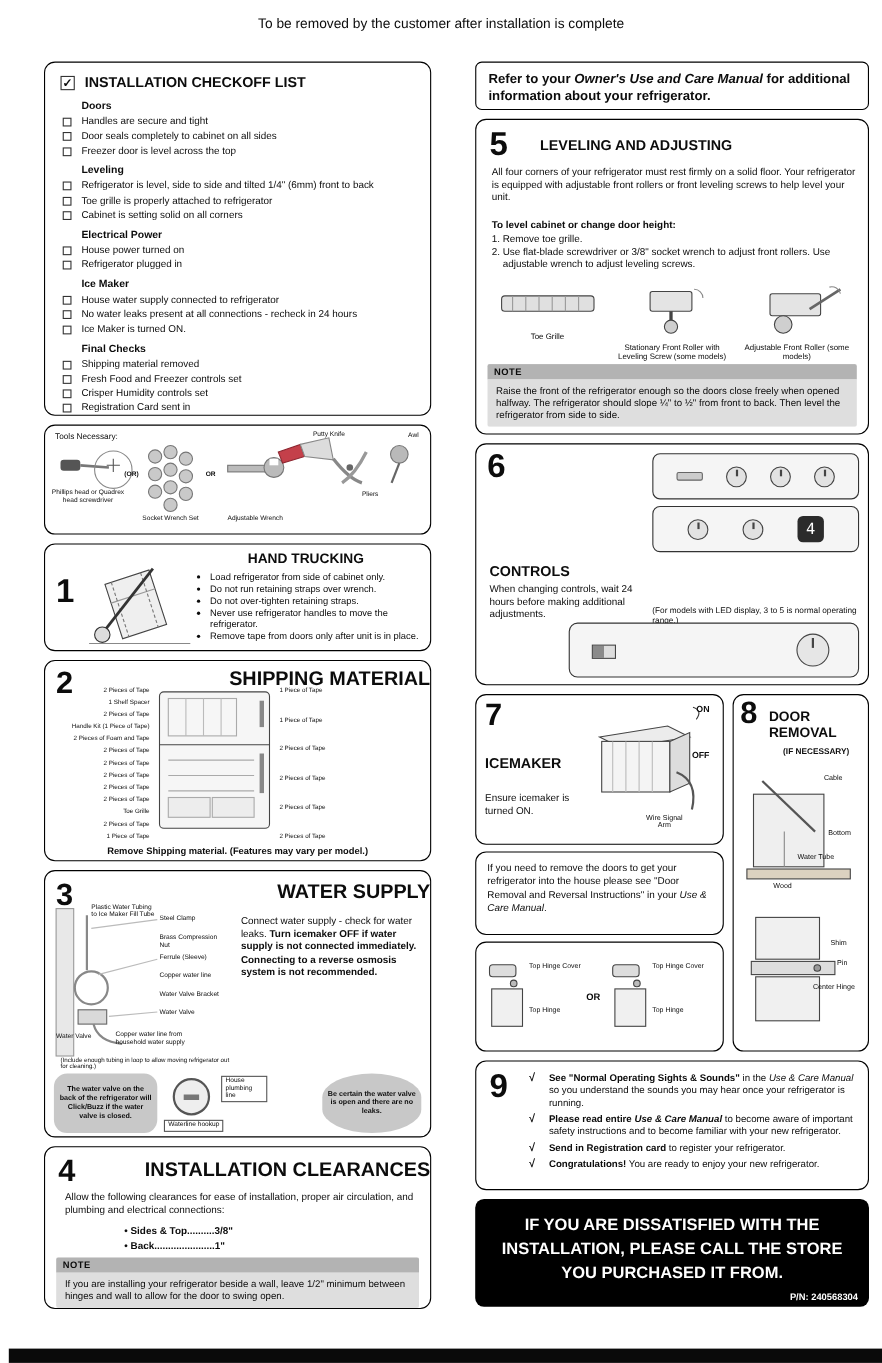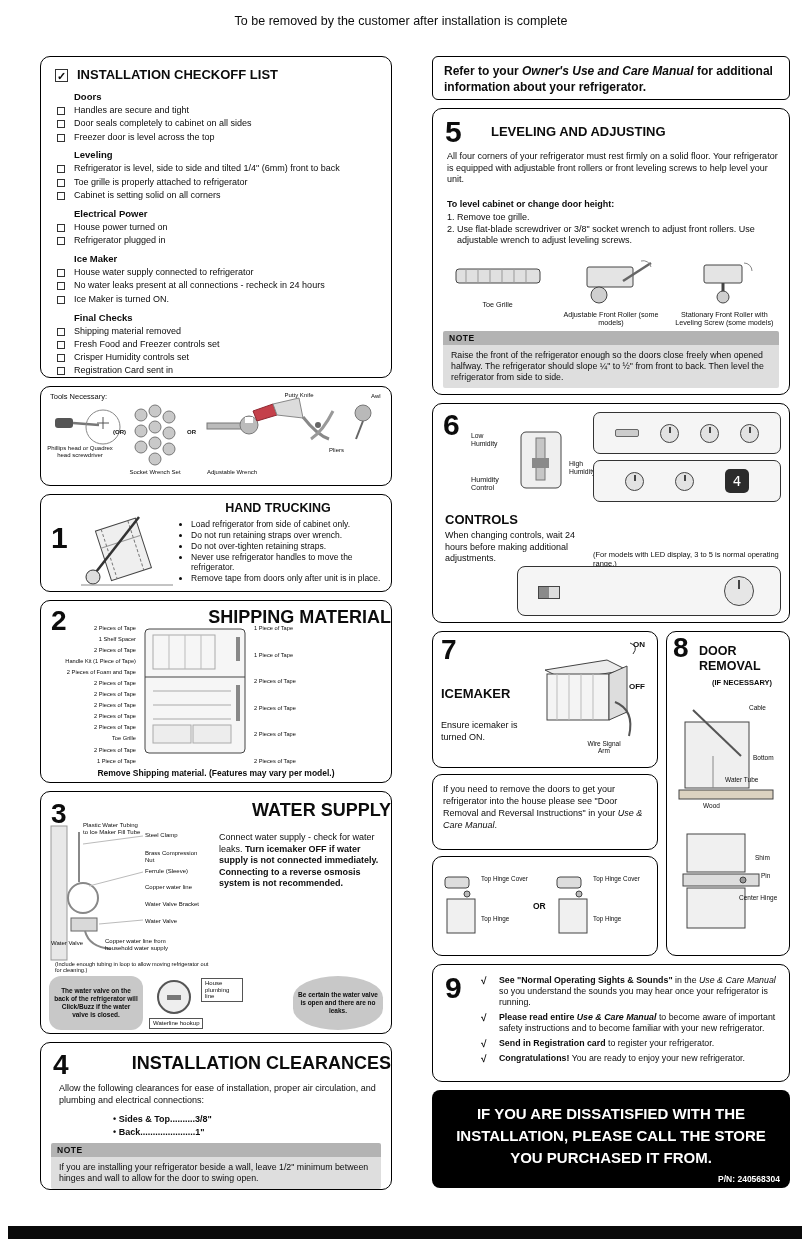--- a/index.html
+++ b/index.html
@@ -348,55 +348,45 @@
             <line x1="26" y1="10" x2="26" y2="24" stroke="#999"></line>
             <line x1="38" y1="10" x2="38" y2="24" stroke="#999"></line>
             <line x1="50" y1="10" x2="50" y2="24" stroke="#999"></line>
             <line x1="62" y1="10" x2="62" y2="24" stroke="#999"></line>
             <line x1="74" y1="10" x2="74" y2="24" stroke="#999"></line>
         </svg>
         <div class="lv-cap">Toe Grille</div>
       </div>
       <div class="lv-cell">
         <svg width="100" height="46">
+          <rect x="30" y="6" width="38" height="18" rx="2" fill="#e4e4e4" stroke="#444"></rect>
+          <line x1="49" y1="24" x2="49" y2="34" stroke="#444" stroke-width="3"></line>
+          <circle cx="49" cy="38" r="6" fill="#cfcfcf" stroke="#444"></circle>
+          <path d="M 70,4 a 8,8 0 0 1 8,8" fill="none" stroke="#888"></path>
+        </svg>
+        <div class="lv-cap">Stationary Front Roller with Leveling Screw (some models)</div>
+      </div>
+      <div class="lv-cell">
+        <svg width="100" height="46">
           <rect x="26" y="8" width="46" height="20" rx="2" fill="#e4e4e4" stroke="#444"></rect>
           <circle cx="38" cy="36" r="8" fill="#cfcfcf" stroke="#444"></circle>
           <line x1="90" y1="4" x2="62" y2="22" stroke="#666" stroke-width="2.5"></line>
           <path d="M 80,2 a 8,8 0 0 1 10,6" fill="none" stroke="#888"></path>
         </svg>
         <div class="lv-cap">Adjustable Front Roller (some models)</div>
       </div>
-      <div class="lv-cell">
-        <svg width="100" height="46">
-          <rect x="30" y="6" width="38" height="18" rx="2" fill="#e4e4e4" stroke="#444"></rect>
-          <line x1="49" y1="24" x2="49" y2="34" stroke="#444" stroke-width="3"></line>
-          <circle cx="49" cy="38" r="6" fill="#cfcfcf" stroke="#444"></circle>
-          <path d="M 70,4 a 8,8 0 0 1 8,8" fill="none" stroke="#888"></path>
-        </svg>
-        <div class="lv-cap">Stationary Front Roller with Leveling Screw (some models)</div>
-      </div>
     </div>
     <div class="note" style="left:10px;right:10px;top:222px">
       <div class="note-strip">NOTE</div>
       <div class="note-body">Raise the front of the refrigerator enough so the doors close freely when opened halfway. The refrigerator should slope ¼" to ½" from front to back. Then level the refrigerator from side to side.</div>
     </div>
   </section>
 
   <section class="box" style="height:220px">
     <span class="num" style="left:10px;top:6px;font-size:30px">6</span>
-    <div class="abs" style="left:38px;top:26px;width:150px;height:76px">
-      <span class="lbl" style="left:0;top:2px;width:40px;font-size:6.8px">Low Humidity</span>
-      <svg class="abs" style="left:48px;top:0" width="44" height="60">
-        <rect x="2" y="2" width="40" height="56" rx="5" fill="#efefef" stroke="#444"></rect>
-        <rect x="17" y="8" width="9" height="42" fill="#c6c6c6" stroke="#777"></rect>
-        <rect x="13" y="28" width="17" height="10" fill="#8a8a8a"></rect>
-      </svg>
-      <span class="lbl" style="left:98px;top:30px;width:42px;font-size:6.8px">High Humidity</span>
-      <span class="lbl" style="left:0;top:46px;width:44px;font-size:7.2px">Humidity Control</span>
-    </div>
     <div class="abs" style="left:160px;top:8px;width:188px">
       <div class="panel" style="margin-bottom:6px">
         <span class="mini-slider"></span>
         <span class="knob"></span>
         <span class="knob"></span>
         <span class="knob"></span>
       </div>
       <div class="panel">
         <span class="knob"></span>
         <span class="knob"></span>

